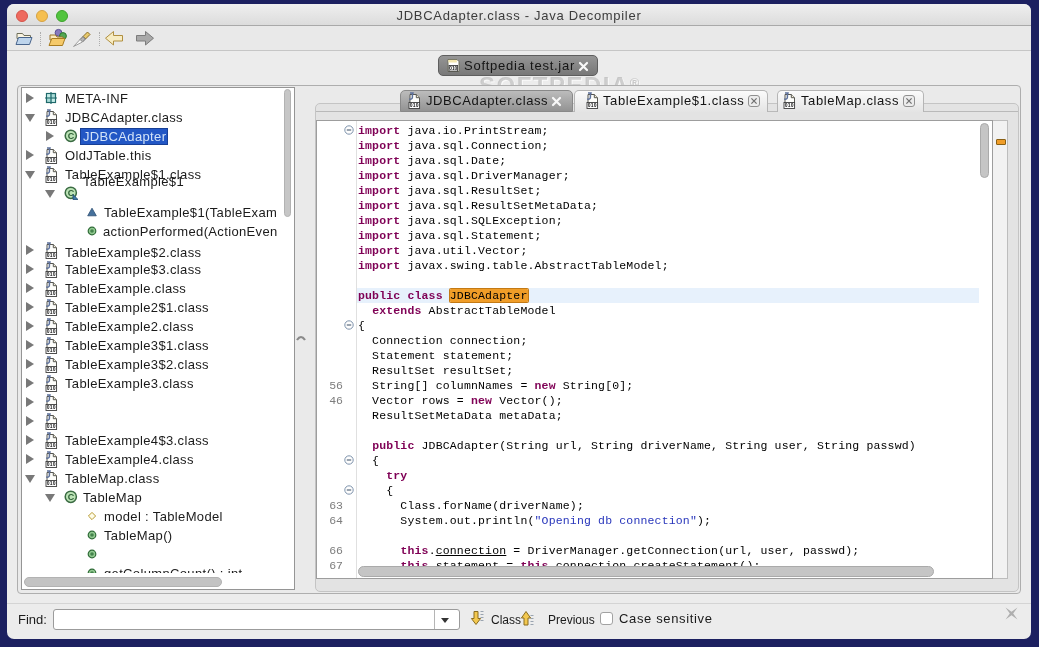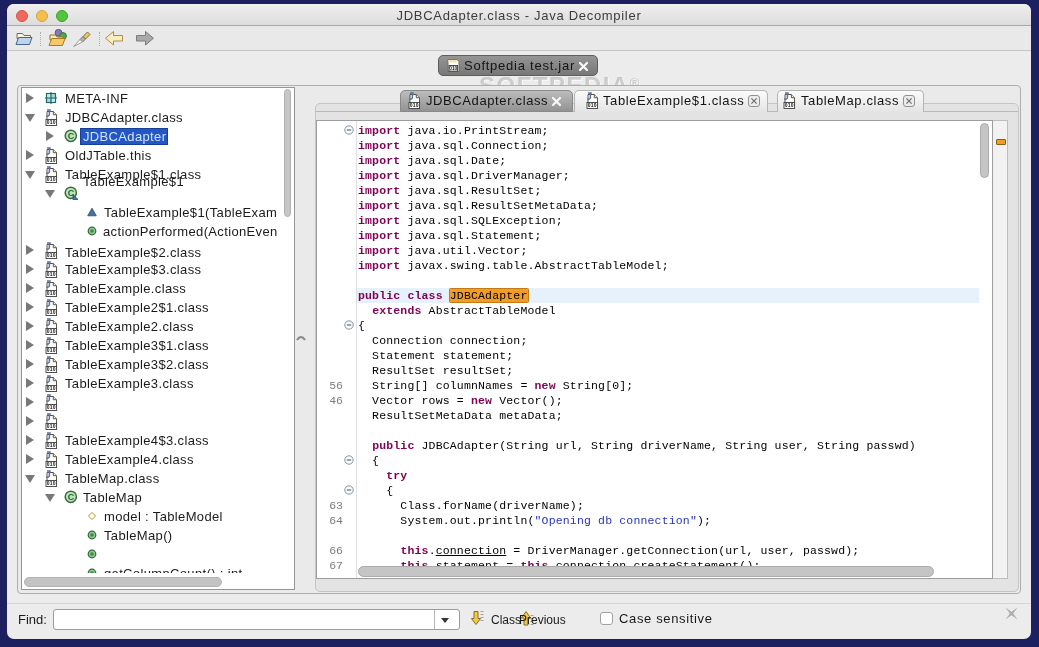--- a/index.html
+++ b/index.html
@@ -385,17 +385,17 @@
 </div>
 <svg class="po" style="left:470px;top:610px" width="14" height="17">
 <path d="M10.5 1.5 h3 M10.5 4.5 h3 M10.5 7.5 h3 M10.5 10.5 h3" stroke="#9aa4b0" stroke-width="1"></path>
 <path d="M4 1.5 h4 v7 h2.6 L6 14.5 L1.4 8.5 H4 z" fill="#f3c84f" stroke="#8a6d20" stroke-width="1"></path>
   </svg>
 <div class="po" style="left:491px;top:613px;font-size:12px;color:#1a1a1a">Class</div>
 <svg class="po" style="left:520px;top:610px" width="14" height="17">
 <path d="M10.5 5.5 h3 M10.5 8.5 h3 M10.5 11.5 h3 M10.5 14.5 h3" stroke="#9aa4b0" stroke-width="1"></path>
 <path d="M4 15 h4 v-7 h2.6 L6 1.5 L1.4 8 H4 z" fill="#f3c84f" stroke="#8a6d20" stroke-width="1"></path>
   </svg>
-<div class="po" style="left:519px;top:613px;font-size:12px;color:#1a1a1a">Previous</div>
+<div class="po" style="left:548px;top:613px;font-size:12px;color:#1a1a1a">Previous</div>
 <div class="po" style="left:600px;top:612px;width:13px;height:13px;background:#fff;border:1px solid #a2a2a2;border-radius:3px"></div>
 <div class="po" style="left:619px;top:611px;font-size:13px;letter-spacing:0.65px;color:#1a1a1a">Case sensitive</div>
 <svg class="po" style="left:1004px;top:606px" width="15" height="15">
 <path d="M1.5 1.5 L7.5 5.8 L13.5 1.5 L9.2 7.5 L13.5 13.5 L7.5 9.2 L1.5 13.5 L5.8 7.5 Z" fill="#aeaeae"></path>
   </svg>
 </body></html>

